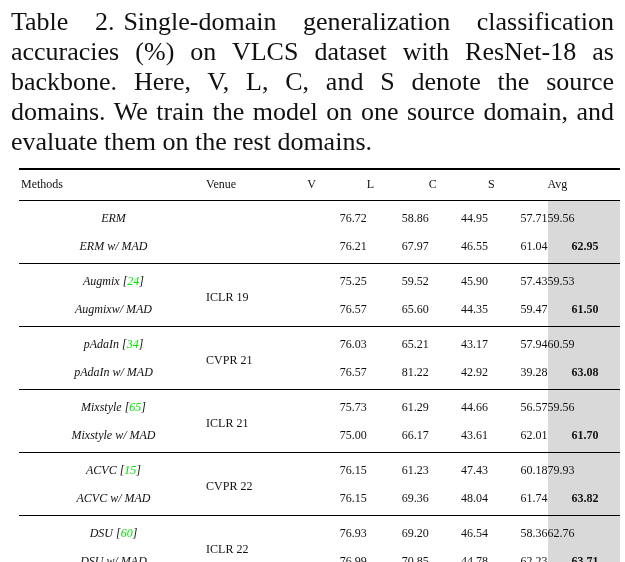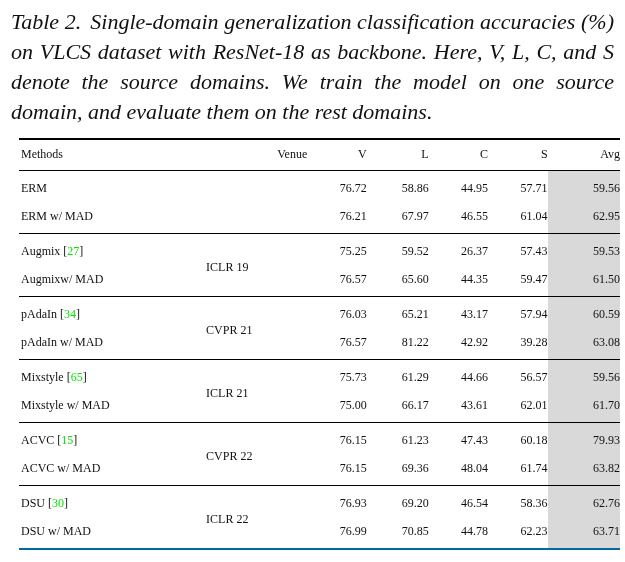--- a/index.html
+++ b/index.html
@@ -13,25 +13,24 @@
     font-family: "Liberation Serif", serif;
     color: #111111;
     overflow: hidden;
   }
   .page {
     padding: 7px 10px 0 11px;
   }
   
   .caption {
     width: 603px;
-    font-size: 22px;
+    font-size: 26px;
     line-height: 30px;
     text-align: justify;
     text-justify: inter-word;
-    font-style: italic;
   }
   .cap-label {
     margin-right: 9px;
   }
   
   table.results {
     border-collapse: collapse;
     table-layout: fixed;
     width: 601px;
     margin: 11px 0 0 8px;
@@ -43,35 +42,35 @@
   col.c-venue   { width: 16.5%; }
   col.c-v       { width: 9.7%; }
   col.c-l       { width: 10.1%; }
   col.c-c       { width: 9.7%; }
   col.c-s       { width: 9.7%; }
   col.c-avg     { width: 11.8%; }
 
   thead tr { border-bottom: 1.6px solid #000; }
   thead th {
     font-weight: normal;
-    text-align: right;
+    text-align: left;
     padding: 7px 0 8px 0;
   }
   thead th.left { text-align: left; padding-left: 2px; }
 
   tbody tr.group-start { border-top: 1.6px solid #000; }
   tbody td { padding: 3px 0; line-height: 22px; }
   tbody tr.group-start td { padding-top: 6px; }
   tbody tr.group-end td  { padding-bottom: 6px; }
 
-  td.method { text-align: left; padding-left: 2px; white-space: nowrap; }
+  td.method { text-align: center; padding-left: 2px; white-space: nowrap; font-style: italic; }
   td.venue  { text-align: left; vertical-align: middle; }
   td.num    { text-align: right; }
-  td.avg    { text-align: right; background: var(--avg-bg, #d9d9d9); }
-  .bold     { font-weight: normal; }
+  td.avg    { text-align: left; background: var(--avg-bg, #d9d9d9); }
+  .bold     { font-weight: bold; padding-left: 24px; }
 
   .cite { cursor: pointer; }
   .cite .g { color: var(--cite-green, #00e400); }
 </style>
 </head>
 <body>
 
 <div class="page">
 
   <div class="caption">
@@ -111,25 +110,25 @@
         </tr>
         <tr class="group-end">
           <td class="method">ERM w/ MAD</td>
           <td class="num">76.21</td>
           <td class="num">67.97</td>
           <td class="num">46.55</td>
           <td class="num">61.04</td>
           <td class="avg bold">62.95</td>
         </tr>
         <tr class="group-start">
-          <td class="method">Augmix<span class="cite"> [<span class="g">27</span>]</span></td>
+          <td class="method">Augmix<span class="cite"> [<span class="g">24</span>]</span></td>
           <td class="venue" rowspan="2">ICLR 19</td>
           <td class="num">75.25</td>
           <td class="num">59.52</td>
-          <td class="num">26.37</td>
+          <td class="num">45.90</td>
           <td class="num">57.43</td>
           <td class="avg">59.53</td>
         </tr>
         <tr class="group-end">
           <td class="method">Augmixw/ MAD</td>
           <td class="num">76.57</td>
           <td class="num">65.60</td>
           <td class="num">44.35</td>
           <td class="num">59.47</td>
           <td class="avg bold">61.50</td>
@@ -179,21 +178,21 @@
         </tr>
         <tr class="group-end">
           <td class="method">ACVC w/ MAD</td>
           <td class="num">76.15</td>
           <td class="num">69.36</td>
           <td class="num">48.04</td>
           <td class="num">61.74</td>
           <td class="avg bold">63.82</td>
         </tr>
         <tr class="group-start">
-          <td class="method">DSU<span class="cite"> [<span class="g">30</span>]</span></td>
+          <td class="method">DSU<span class="cite"> [<span class="g">60</span>]</span></td>
           <td class="venue" rowspan="2">ICLR 22</td>
           <td class="num">76.93</td>
           <td class="num">69.20</td>
           <td class="num">46.54</td>
           <td class="num">58.36</td>
           <td class="avg">62.76</td>
         </tr>
         <tr class="group-end">
           <td class="method">DSU w/ MAD</td>
           <td class="num">76.99</td>

